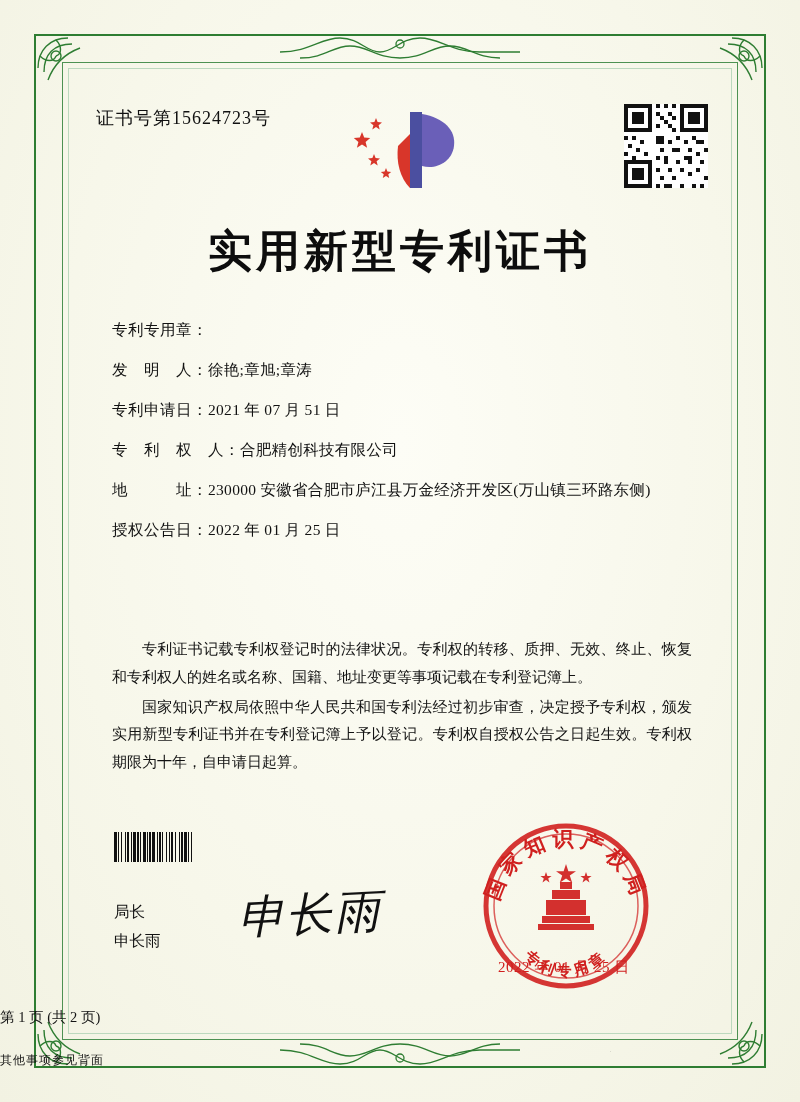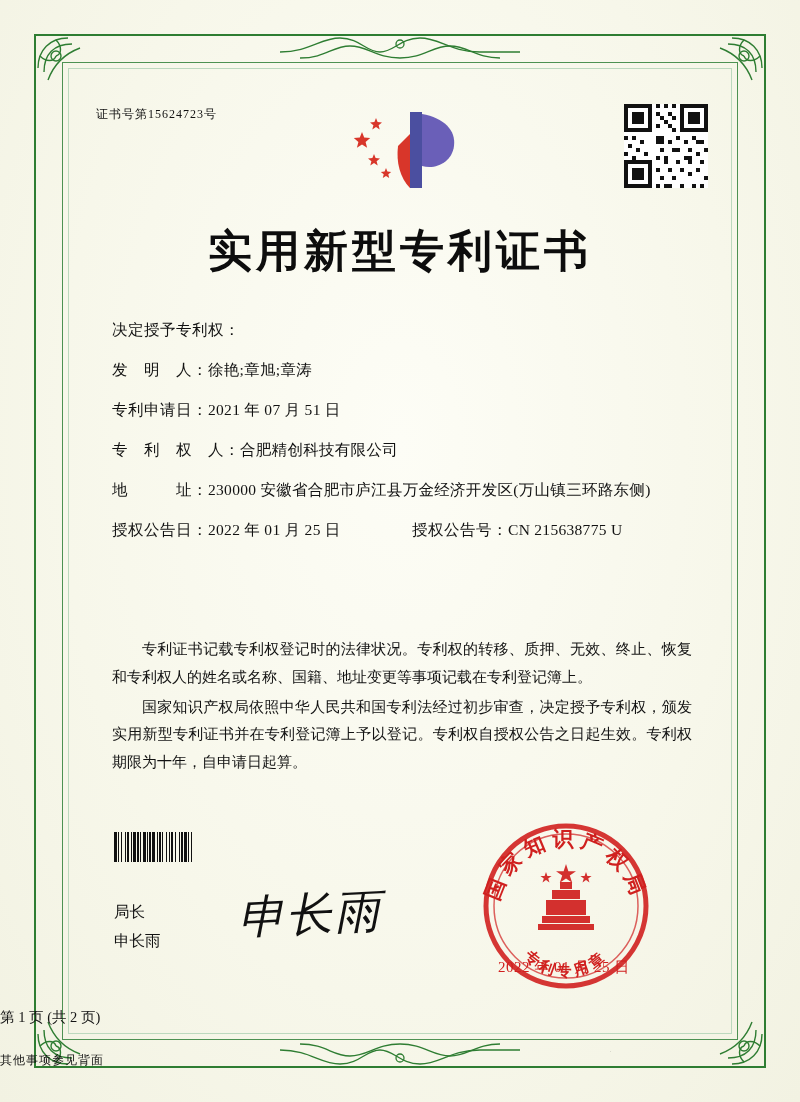--- a/index.html
+++ b/index.html
@@ -63,21 +63,21 @@
     pointer-events: none;
   }
   .edge-orn.top { top: 30px; left: 280px; width: 240px; height: 40px; }
   .edge-orn.bottom { bottom: 30px; left: 280px; width: 240px; height: 40px; }
 
   
   .cert-no {
     position: absolute;
     left: 96px;
     top: 106px;
-    font-size: 12px;
+    font-size: 18px;
     letter-spacing: 1px;
     color: #111;
   }
 
   .logo {
     position: absolute;
     left: 352px;
     top: 104px;
     width: 110px;
     height: 92px;
@@ -405,21 +405,21 @@
         <rect x="16" y="14" width="1" height="1"></rect>
           <rect x="18" y="9" width="1" height="1"></rect>
       </g>
     </svg>
   </div>
 
   <div class="title">实用新型专利证书</div>
 
   <div class="fields">
     <div class="field-row">
-      <span class="field-label">决定授予专利权：</span>
+      <span class="field-label">专利专用章：</span>
     </div>
     <div class="field-row">
       <span class="field-label">发　明　人：</span>
       <span class="field-value">徐艳;章旭;章涛</span>
     </div>
     <div class="field-row">
       <span class="field-label">专利申请日：</span>
       <span class="field-value">2021 年 07 月 51 日</span>
     </div>
     <div class="field-row">
@@ -427,24 +427,20 @@
       <span class="field-value">合肥精创科技有限公司</span>
     </div>
     <div class="field-row">
       <span class="field-label">地　　　址：</span>
       <span class="field-value">230000  安徽省合肥市庐江县万金经济开发区(万山镇三环路东侧)</span>
     </div>
     <div class="field-row split">
       <span class="split-left">
         <span class="field-label">授权公告日：</span>
         <span class="field-value">2022 年 01 月 25 日</span>
-      </span>
-      <span class="split-right">
-        <span class="field-label">授权公告号：</span>
-        <span class="field-value">CN 215638775 U</span>
       </span>
     </div>
   </div>
 
   <div class="paras">
     <p>专利证书记载专利权登记时的法律状况。专利权的转移、质押、无效、终止、恢复和专利权人的姓名或名称、国籍、地址变更等事项记载在专利登记簿上。</p>
     <p>国家知识产权局依照中华人民共和国专利法经过初步审查，决定授予专利权，颁发实用新型专利证书并在专利登记簿上予以登记。专利权自授权公告之日起生效。专利权期限为十年，自申请日起算。</p>
   </div>
 
   <div class="barcode" id="barcode">

